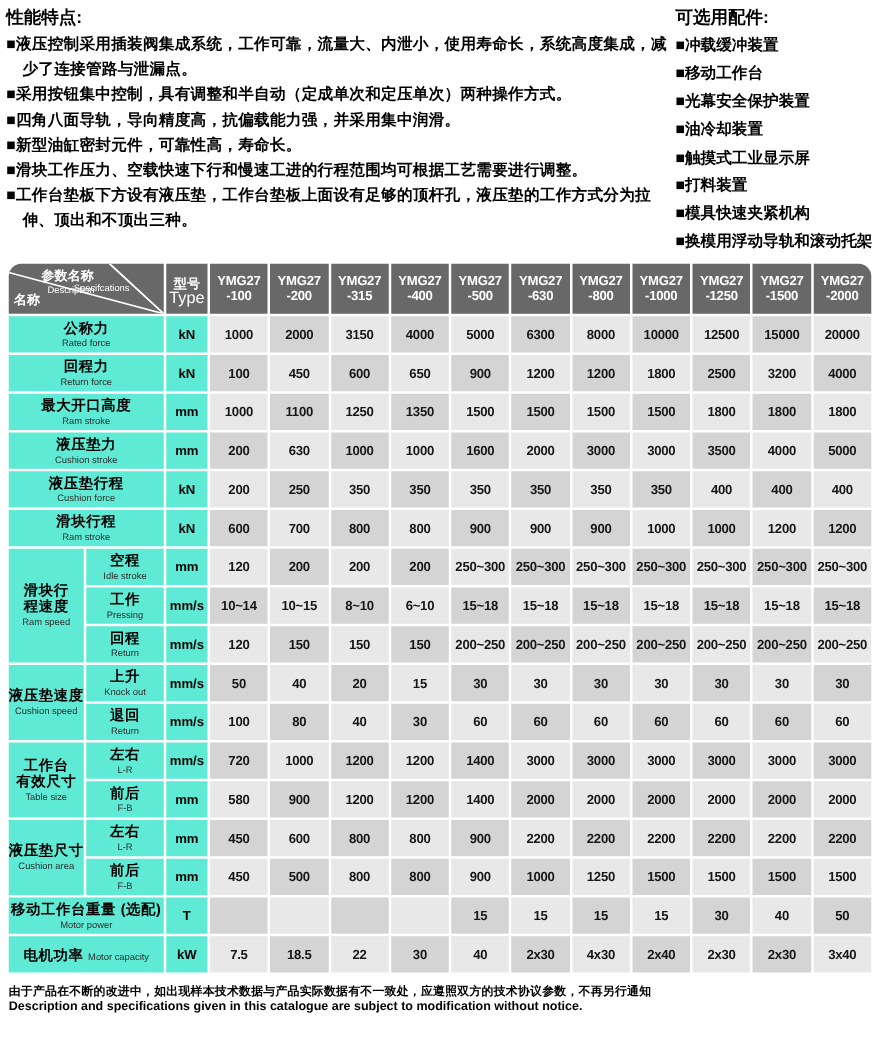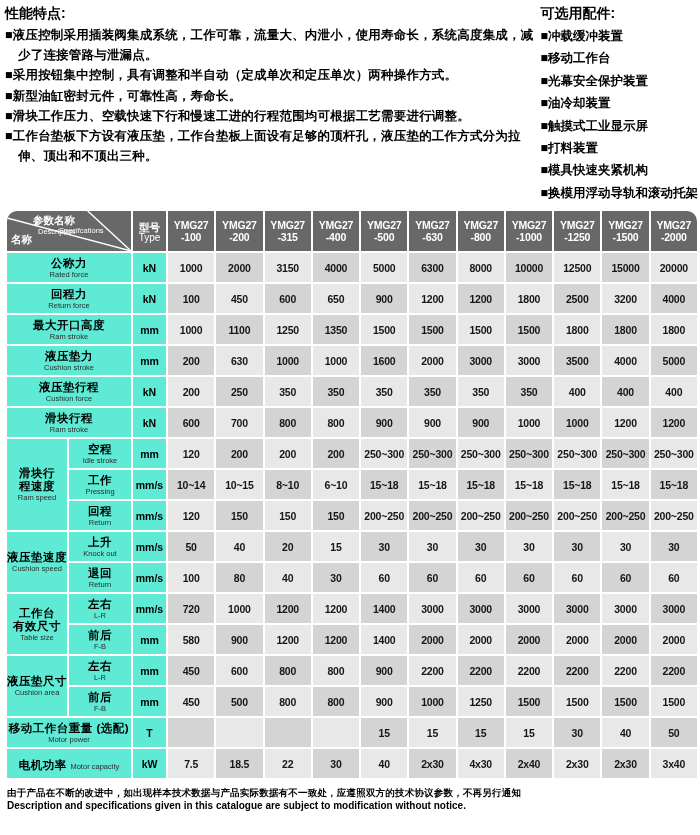--- a/index.html
+++ b/index.html
@@ -32,21 +32,21 @@
   th,td { padding:0; text-align:center; vertical-align:middle; }
 
   th.hd { background:#686868; color:#fff; height:40px; font-weight:bold; }
   th.corner { border-top-left-radius:10px; position:relative; overflow:hidden; }
   th.corner svg { position:absolute; left:0; top:0; width:100%; height:100%; }
   th.corner .t1 { position:absolute; top:3px;  left:26px; font-size:10.5px; font-weight:bold; }
   th.corner .t2 { position:absolute; top:15px; left:52px; font-size:7.5px; font-weight:normal; }
   th.corner .t3 { position:absolute; bottom:4px; left:4px;  font-size:10.5px; font-weight:bold; }
   th.corner .t4 { position:absolute; bottom:15px; left:31px; font-size:7.5px; font-weight:normal; }
   th.typecell .zh { font-size:10.5px; line-height:12px; }
-  th.typecell .en { font-size:10px; font-weight:normal; line-height:9px; }
+  th.typecell .en { font-size:13px; font-weight:normal; line-height:9px; }
   th.model { font-size:10.5px; line-height:12.5px; letter-spacing:-0.2px; }
   th.hd-last { border-top-right-radius:10px; }
 
   td { height:29px; }
   td.lbl, td.unit { background:#5eead4; }
   .lbl-zh { font-size:11.5px; font-weight:bold; line-height:13px; letter-spacing:0.5px; }
   .lbl-en { font-size:7.5px; color:#2d2d2d; line-height:9px; }
   td.unit { font-size:10.5px; font-weight:bold; }
   td.val { font-size:10.5px; font-weight:600; color:#161616; letter-spacing:-0.2px; white-space:nowrap; }
   td.c0 { background:#e8e8e8; }
@@ -60,20 +60,21 @@
 </head>
 <body>
 
 <div class="page">
 
   <div class="top">
     <div class="features">
       <div class="sec-title">性能特点:</div>
       <div class="feature-item">■液压控制采用插装阀集成系统，工作可靠，流量大、内泄小，使用寿命长，系统高度集成，减少了连接管路与泄漏点。</div>
       <div class="feature-item">■采用按钮集中控制，具有调整和半自动（定成单次和定压单次）两种操作方式。</div>
+      <div class="feature-item">■四角八面导轨，导向精度高，抗偏载能力强，并采用集中润滑。</div>
       <div class="feature-item">■新型油缸密封元件，可靠性高，寿命长。</div>
       <div class="feature-item">■滑块工作压力、空载快速下行和慢速工进的行程范围均可根据工艺需要进行调整。</div>
       <div class="feature-item">■工作台垫板下方设有液压垫，工作台垫板上面设有足够的顶杆孔，液压垫的工作方式分为拉伸、顶出和不顶出三种。</div>
     </div>
     <div class="accessories">
       <div class="sec-title">可选用配件:</div>
       <div class="acc-item">■冲载缓冲装置</div>
       <div class="acc-item">■移动工作台</div>
       <div class="acc-item">■光幕安全保护装置</div>
       <div class="acc-item">■油冷却装置</div>

